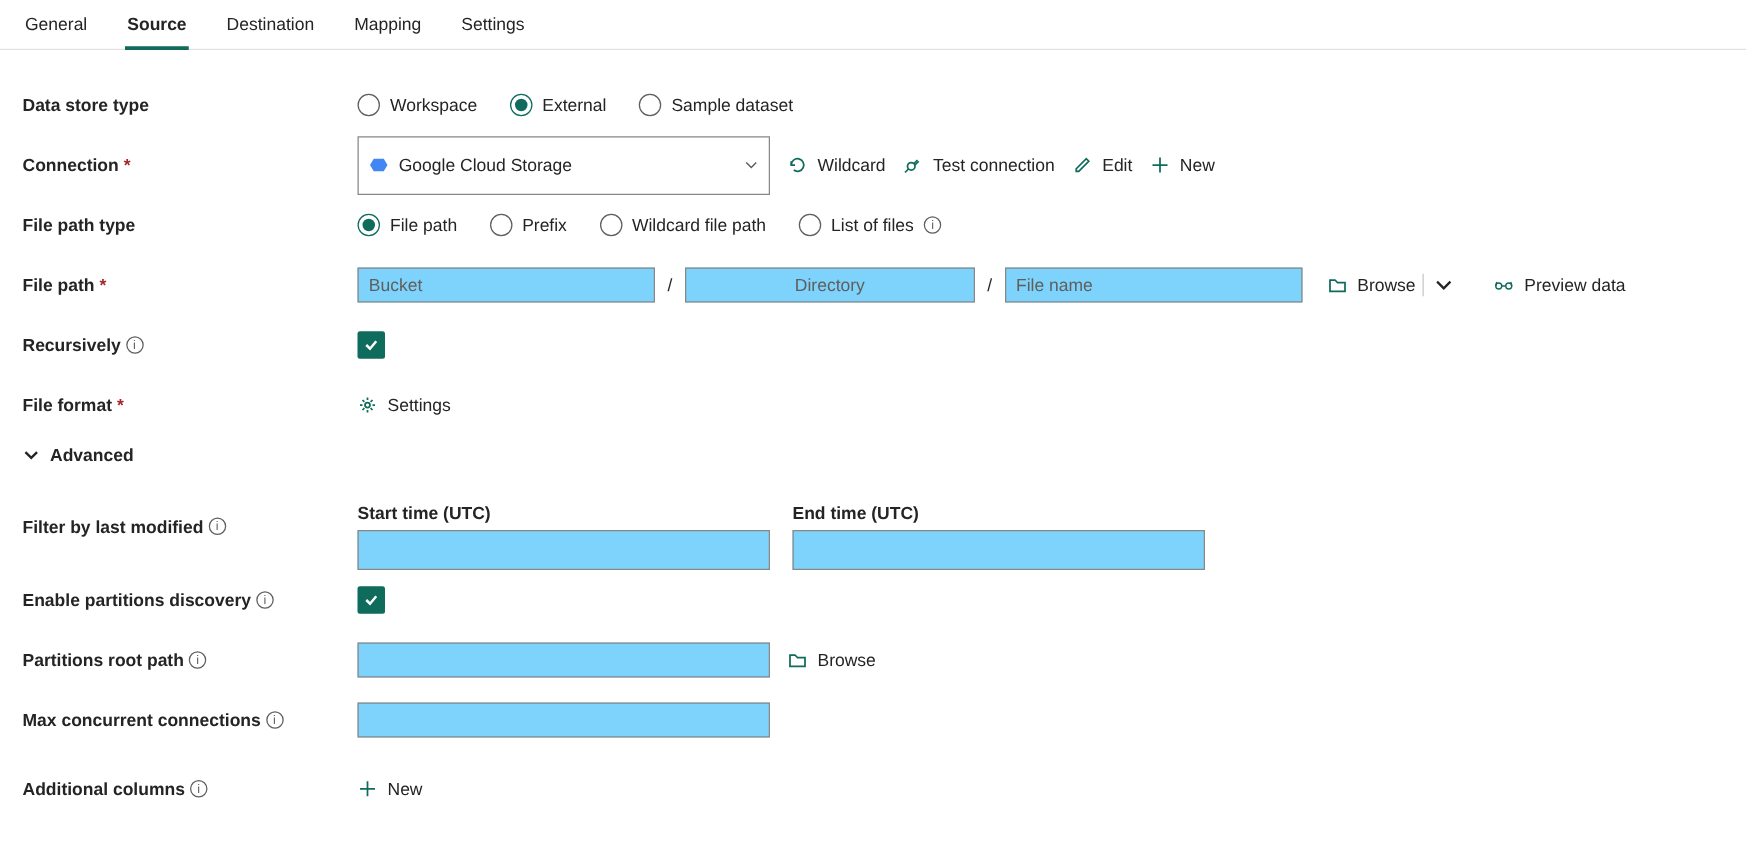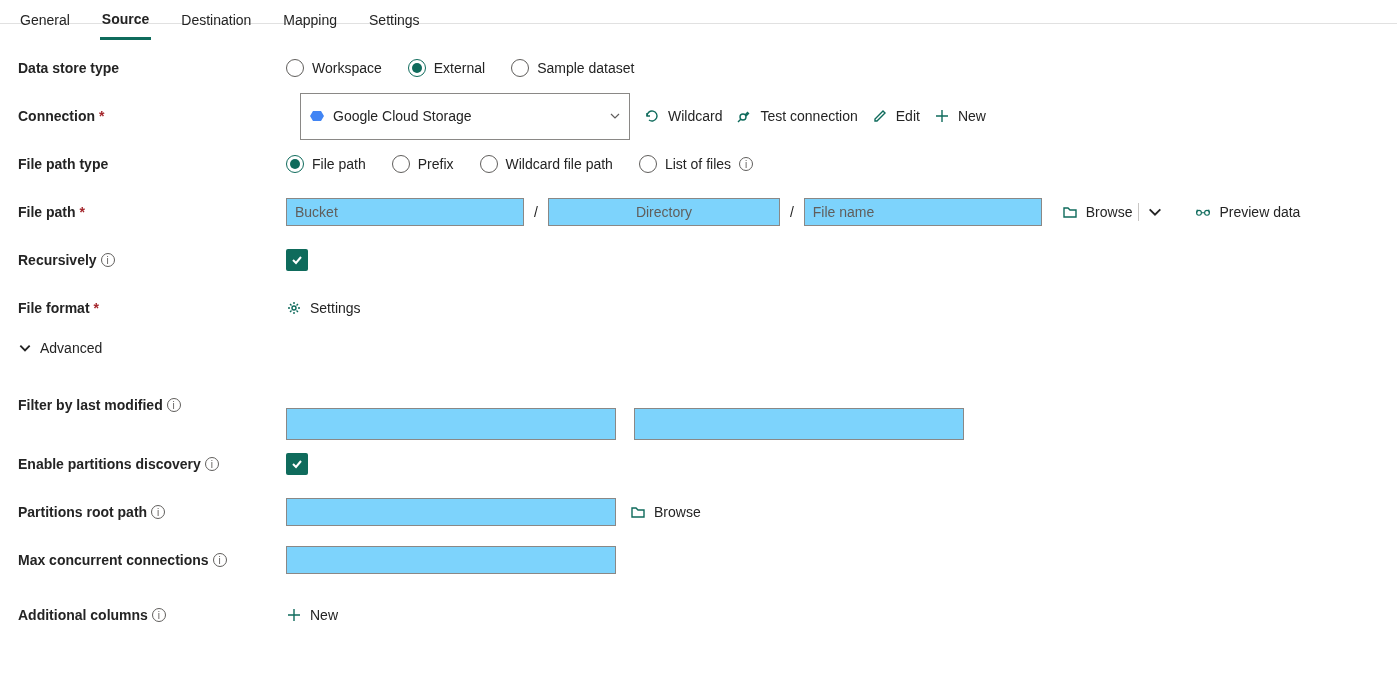--- a/index.html
+++ b/index.html
@@ -1,60 +1,60 @@
 <!DOCTYPE html>
 <html><head>
 <meta charset="utf-8">
 <style>
   * { box-sizing: border-box; }
   html, body { margin: 0; padding: 0; font-family: "Segoe UI", Arial, sans-serif; font-size: 14px; color: #242424; background: #fff; }
   .page { width: 1397px; }
 
   
-  .tabs { display: flex; gap: 28px; padding: 0 18px; border-bottom: 1px solid #e1e1e1; height: 24px; align-items: flex-start; }
+  .tabs { display: flex; gap: 28px; padding: 0 18px; border-bottom: 1px solid #e1e1e1; height: 40px; align-items: flex-end; }
   .tab { cursor: pointer; padding: 0 2px; height: 40px; display: flex; align-items: center; color: #242424; }
   .tab.active { font-weight: 600; border-bottom: 3px solid #0f6b5c; margin-bottom: -1px; }
 
   
   .form { padding: 20px 18px; }
   .row { display: flex; align-items: center; min-height: 48px; }
   .label-col { width: 268px; flex: none; display: flex; align-items: center; font-weight: 600; color: #242424; gap: 4px; }
   .ctrl-col { flex: 1; display: flex; align-items: center; gap: 14px; flex-wrap: wrap; }
   .req { color: #a4262c; font-weight: 600; }
 
   
   .radio-g { display: flex; align-items: flex-start; gap: 26px; }
   .radio { display: flex; align-items: center; gap: 8px; cursor: pointer; }
   .radio .circ { width: 18px; height: 18px; border: 1.5px solid #605e5c; border-radius: 50%; display: flex; align-items: center; justify-content: center; flex: none; }
   .radio.checked .circ { border-color: #0f6b5c; }
   .radio.checked .circ::after { content: ""; width: 10px; height: 10px; background: #0f6b5c; border-radius: 50%; }
 
   
-  .selectbox { height: 47px; border: 1px solid #8a8886; display: flex; align-items: center; padding: 0 8px; gap: 8px; background: #fff; cursor: pointer; margin-left: 14px; }
+  .selectbox { height: 47px; border: 1px solid #8a8886; display: flex; align-items: center; padding: 0 8px; gap: 8px; background: #fff; cursor: pointer; }
   .selectbox .sel-text { flex: 1; }
   .chev { width: 12px; height: 12px; flex: none; }
 
   
   .action { display: flex; align-items: center; gap: 8px; cursor: pointer; color: #242424; }
   .action svg { width: 16px; height: 16px; flex: none; }
   .teal { stroke: #0f6b5c; }
 
   
   .txt { height: 28px; border: 1px solid #8a8886; padding: 0 8px; font-family: inherit; font-size: 14px; color: #242424; background: #7dd3fc; }
   .txt::placeholder { color: #605e5c; }
 
   
   .chk { width: 22px; height: 22px; background: #0f6b5c; border-radius: 2px; display: flex; align-items: center; justify-content: center; cursor: pointer; }
   .chk svg { width: 14px; height: 14px; }
 
   
   .info { width: 14px; height: 14px; border: 1px solid #605e5c; border-radius: 50%; display: inline-flex; align-items: center; justify-content: center; font-size: 10px; color: #605e5c; font-weight: 400; }
 
   
-  .adv-row { display: flex; align-items: center; gap: 8px; cursor: pointer; font-weight: 400; padding: 8px 0 14px 0; }
+  .adv-row { display: flex; align-items: center; gap: 8px; cursor: pointer; font-weight: 700; padding: 8px 0 14px 0; }
 
   
   .sep { color: #242424; padding: 0 4px; }
   .vdiv { width: 1px; height: 18px; background: #c8c6c4; }
   .sub-label { font-weight: 600; margin-bottom: 6px; }
   .time-block { display: flex; flex-direction: column; }
   .time-wrap { display: flex; gap: 18px; }
 </style>
 </head>
 <body>
@@ -235,23 +235,25 @@
     </div>
 
     <div class="row" style="align-items:flex-end; min-height:70px;">
       <div class="label-col" style="align-self:center">
         <span>Filter by last modified</span>
         <span class="info">i</span>
       </div>
       <div class="ctrl-col">
         <div class="time-wrap">
           <div class="time-block">
+            <div class="sub-label">Start time (UTC)</div>
             <input class="txt" style="width: 330px; height: 32px;">
           </div>
           <div class="time-block">
+            <div class="sub-label">End time (UTC)</div>
             <input class="txt" style="width: 330px; height: 32px;">
           </div>
         </div>
       </div>
     </div>
 
     <div class="row">
       <div class="label-col">
         <span>Enable partitions discovery</span>
         <span class="info">i</span>

